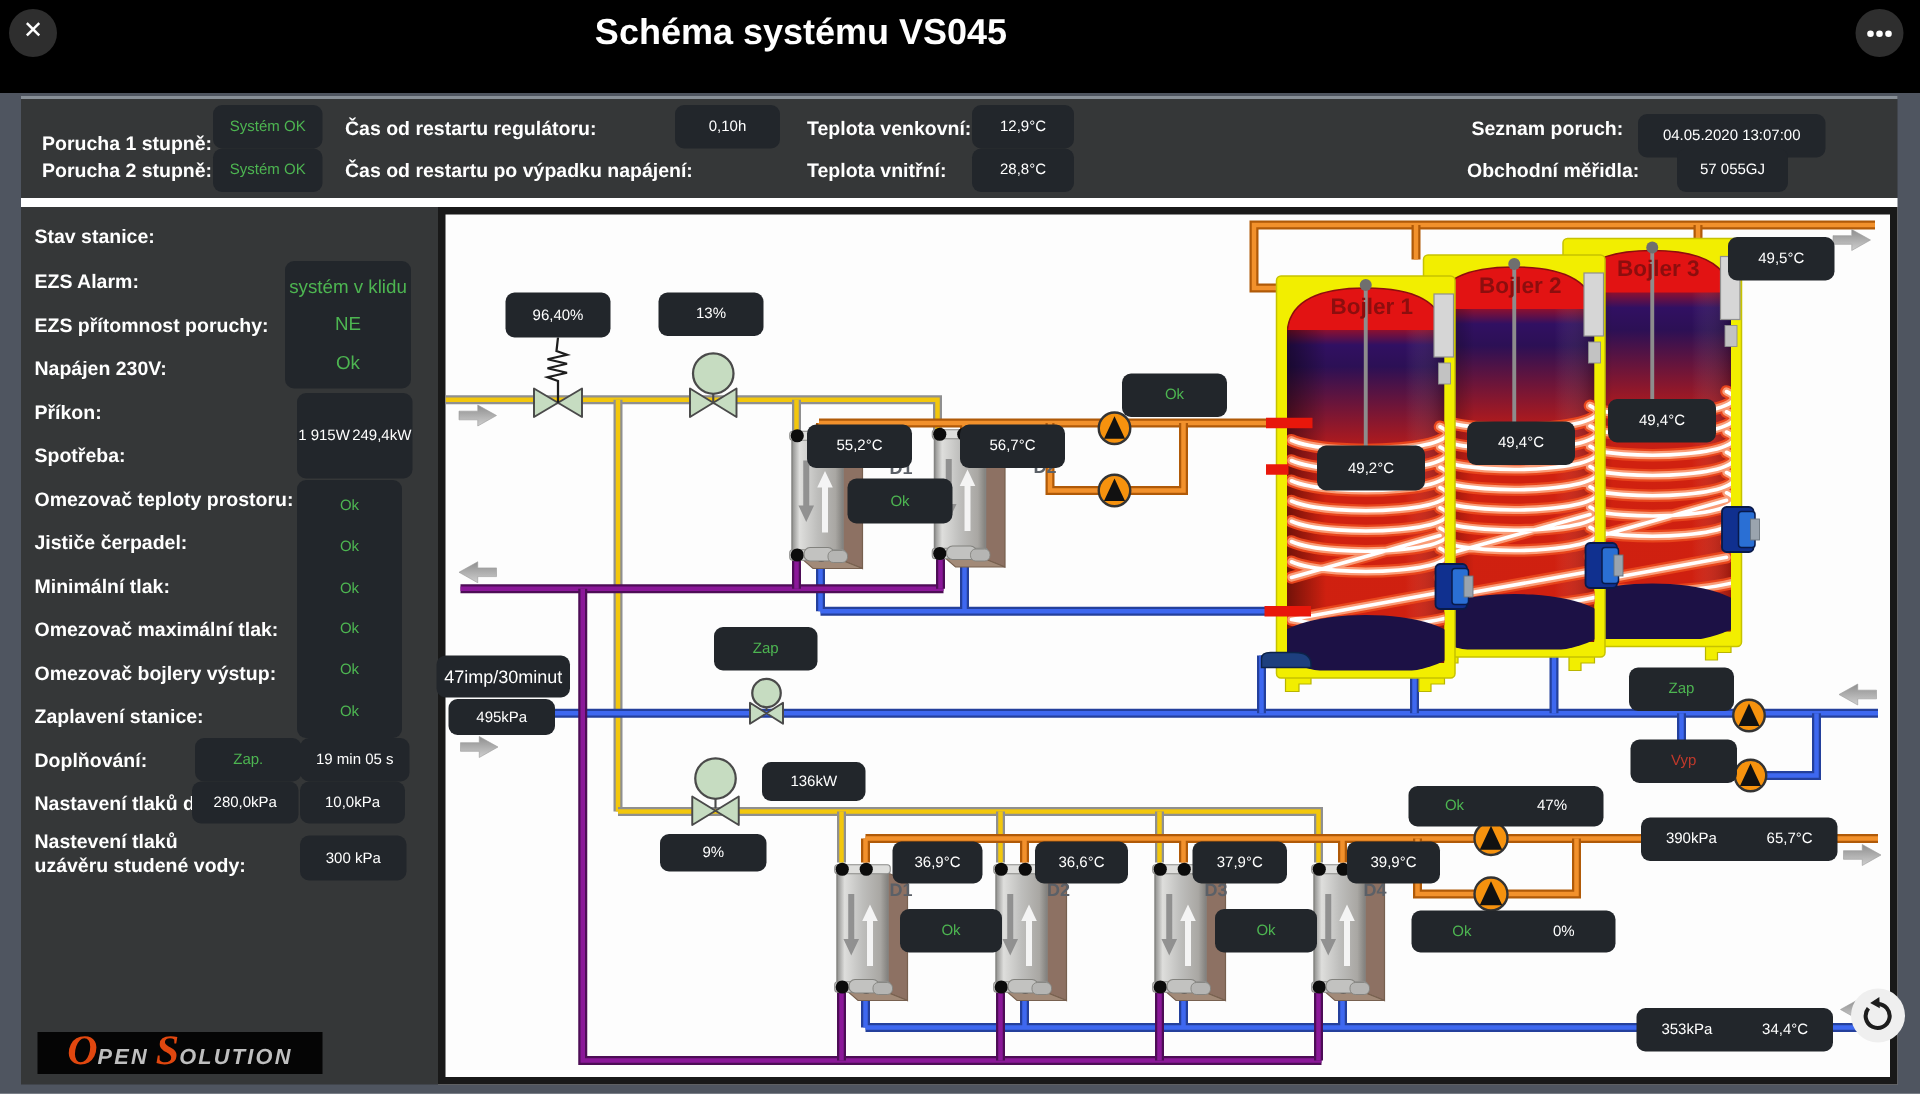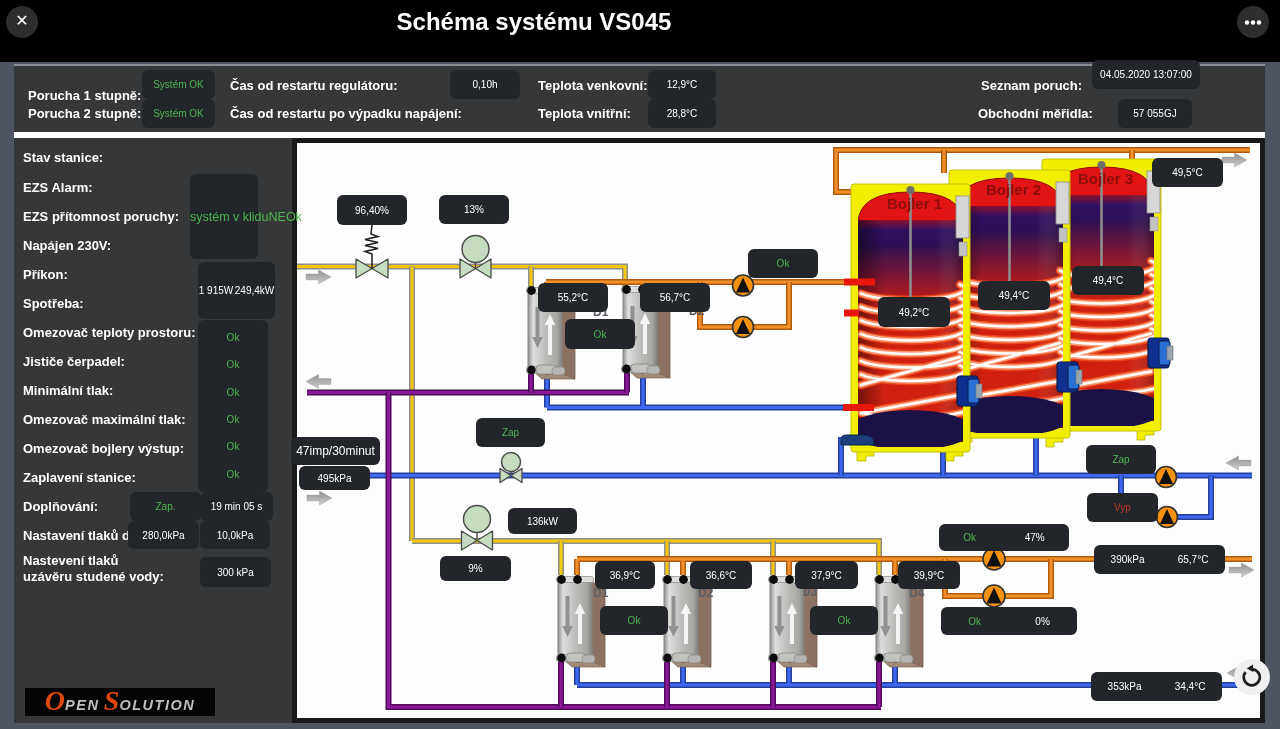--- a/index.html
+++ b/index.html
@@ -352,41 +352,41 @@
   </div>
 <div class="lbl" style="left:230px; top:78px;">Čas od restartu regulátoru:</div>
 <div class="lbl" style="left:230px; top:106px;">Čas od restartu po výpadku napájení:</div>
 <div class="tag" style="left:450px; top:70px; width:70px; height:29px;">0,10h</div>
 <div class="lbl" style="left:538px; top:78px;">Teplota venkovní:</div>
 <div class="lbl" style="left:538px; top:106px;">Teplota vnitřní:</div>
 <div class="tag" style="left:648px; top:70px; width:68px; height:29px;">12,9°C</div>
 <div class="tag" style="left:648px; top:99px; width:68px; height:29px;">28,8°C</div>
 <div class="lbl" style="left:981px; top:78px;">Seznam poruch:</div>
 <div class="lbl" style="left:978px; top:106px;">Obchodní měřidla:</div>
-<div class="tag" style="left:1092px; top:60px; width:108px; height:29px;">04.05.2020 13:07:00</div>
+<div class="tag" style="left:1092px; top:76px; width:125px; height:29px;">04.05.2020 13:07:00</div>
 <div class="tag" style="left:1118px; top:99px; width:74px; height:29px;">57 055GJ</div>
 
 <div class="lbl" style="left:23px; top:150px;">Stav stanice:</div>
 <div class="lbl" style="left:23px; top:180px;">EZS Alarm:</div>
 <div class="lbl" style="left:23px; top:209px;">EZS přítomnost poruchy:</div>
 <div class="lbl" style="left:23px; top:238px;">Napájen 230V:</div>
 <div class="lbl" style="left:23px; top:267px;">Příkon:</div>
 <div class="lbl" style="left:23px; top:296px;">Spotřeba:</div>
 <div class="lbl" style="left:23px; top:325px;">Omezovač teploty prostoru:</div>
 <div class="lbl" style="left:23px; top:354px;">Jističe čerpadel:</div>
 <div class="lbl" style="left:23px; top:383px;">Minimální tlak:</div>
 <div class="lbl" style="left:23px; top:412px;">Omezovač maximální tlak:</div>
 <div class="lbl" style="left:23px; top:441px;">Omezovač bojlery výstup:</div>
 <div class="lbl" style="left:23px; top:470px;">Zaplavení stanice:</div>
 <div class="lbl" style="left:23px; top:499px;">Doplňování:</div>
 <div class="lbl" style="left:23px; top:528px;">Nastavení tlaků do</div>
 <div class="lbl" style="left:23px; top:553px;">Nastevení tlaků</div>
 <div class="lbl" style="left:23px; top:569px;">uzávěru studené  vody:</div>
 
-<div class="tag" style="left:190px; top:174px; width:68px; height:85px; flex-direction:row; justify-content:space-around; padding:4px 0; font-size:12.5px;">
+<div class="tag" style="left:190px; top:174px; width:84px; height:85px; flex-direction:column; justify-content:space-around; padding:4px 0; font-size:12.5px;">
   <span class="g">systém v klidu</span>
     <span class="g">NE</span>
     <span class="g">Ok</span>
 </div>
 <div class="tag" style="left:198px; top:262px; width:77px; height:57px; flex-direction:row; justify-content:space-around; padding:4px 0;">
   <span>1 915W</span>
     <span>249,4kW</span>
 </div>
 <div class="tag" style="left:198px; top:320px; width:70px; height:172px; flex-direction:column; justify-content:space-around; padding:4px 0;">
   <span class="g">Ok</span>
@@ -455,21 +455,21 @@
   </div>
 <div class="tag tag2" style="left:1091px; top:672px; width:131px; height:29px;">
     <span>353kPa</span>
     <span>34,4°C</span>
   </div>
 
 <div class="dlabel" style="left:593px; top:305px;">D1</div>
 <div class="dlabel" style="left:689px; top:304px;">D2</div>
 <div class="dlabel" style="left:593px; top:586px;">D1</div>
 <div class="dlabel" style="left:698px; top:586px;">D2</div>
-<div class="dlabel" style="left:803px; top:586px;font-family:Liberation Mono, monospace;">D3</div>
+<div class="dlabel" style="left:803px; top:586px;">D3</div>
 <div class="dlabel" style="left:909px; top:586px;">D4</div>
 
 <div id="refresh"></div>
 <svg style="position:absolute; left:1234px; top:659px; z-index:41;" width="36" height="36" viewBox="0 0 36 36">
   <path d="M 11.6 13.2 A 8 8 0 1 0 17.5 10.3" fill="none" stroke="#1d1d1d" stroke-width="2.7"></path>
   <path d="M 18.9 5.6 L 12.8 9.6 L 19.2 13.1 Z" fill="#1d1d1d"></path>
 </svg>
 
 <div id="logo"><span style="font-size:28px; color:#e0470f; font-family:'Liberation Serif',serif;">O</span><span style="font-size:14.5px; color:#bfbfbf; letter-spacing:1.5px;">PEN</span>&nbsp;<span style="font-size:28px; color:#e0470f; font-family:'Liberation Serif',serif;">S</span><span style="font-size:14.5px; color:#bfbfbf; letter-spacing:1.5px;">OLUTION</span></div>
 

